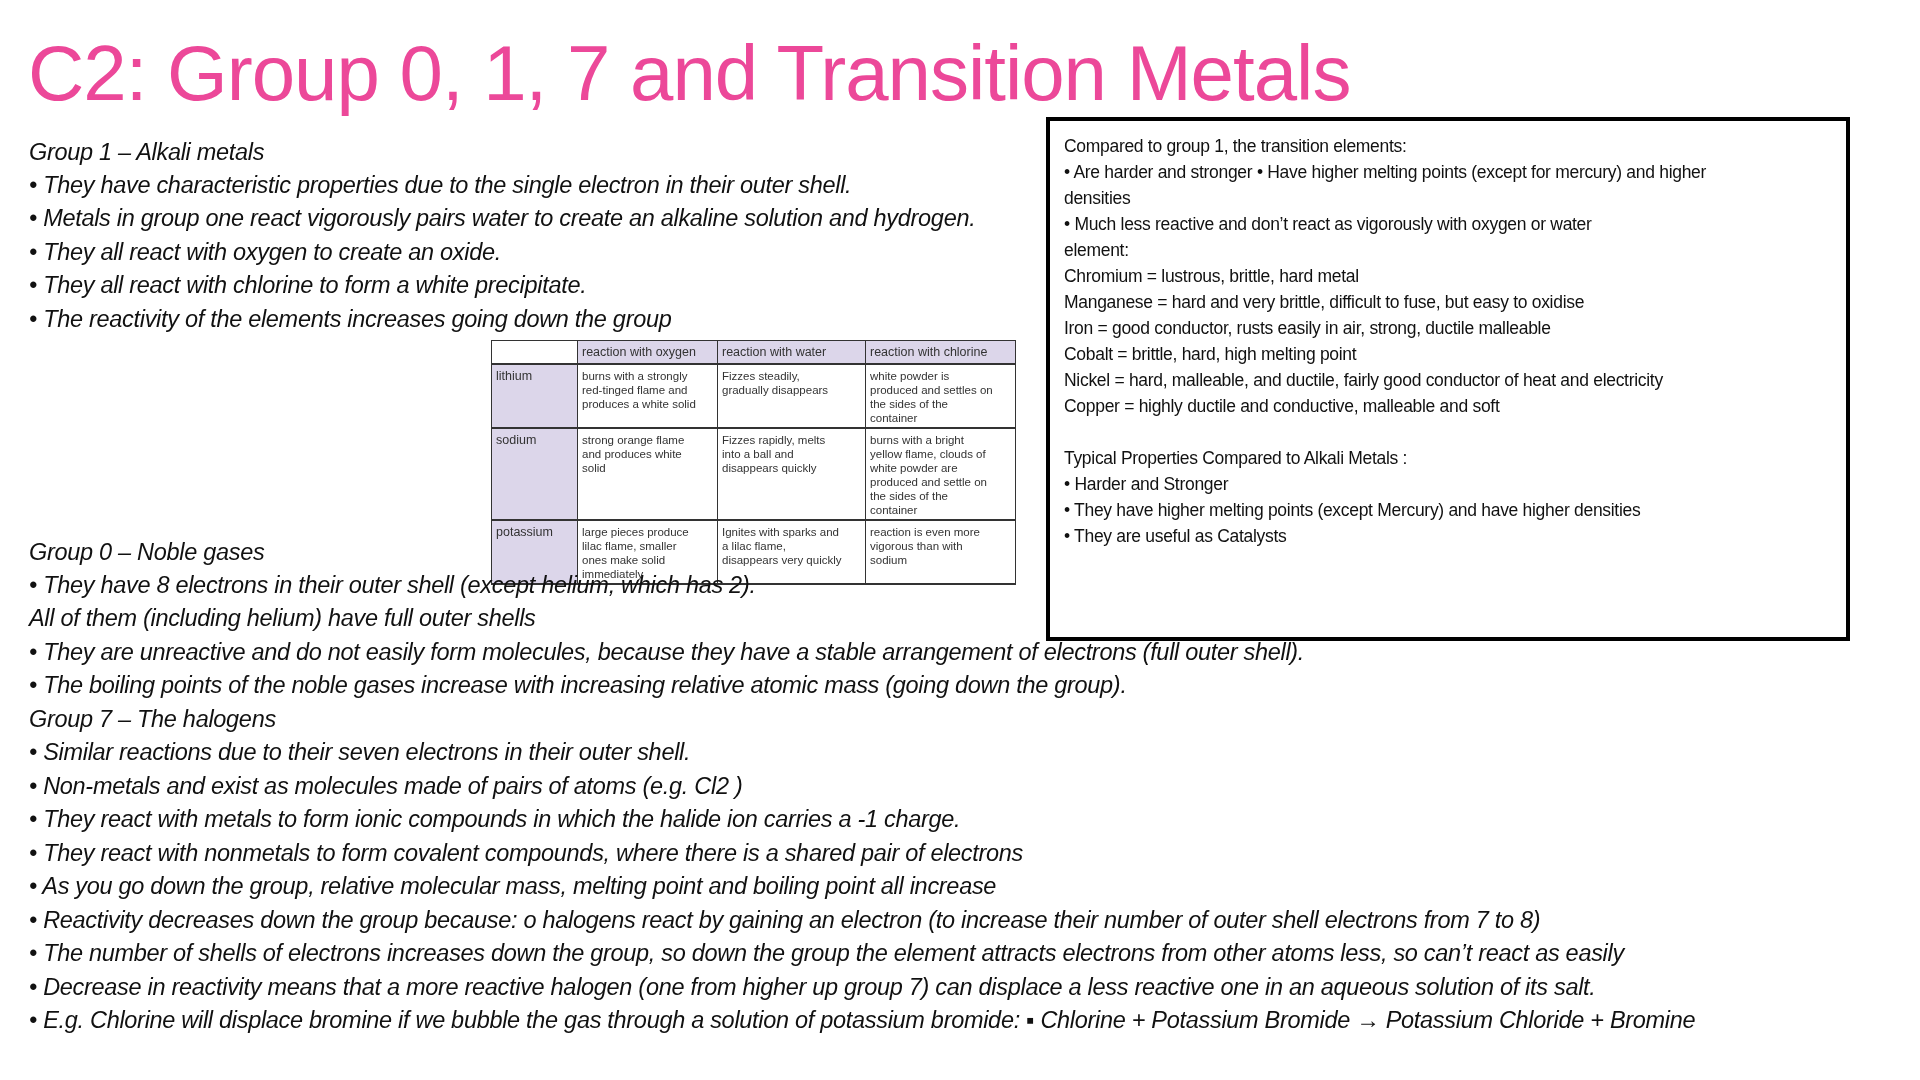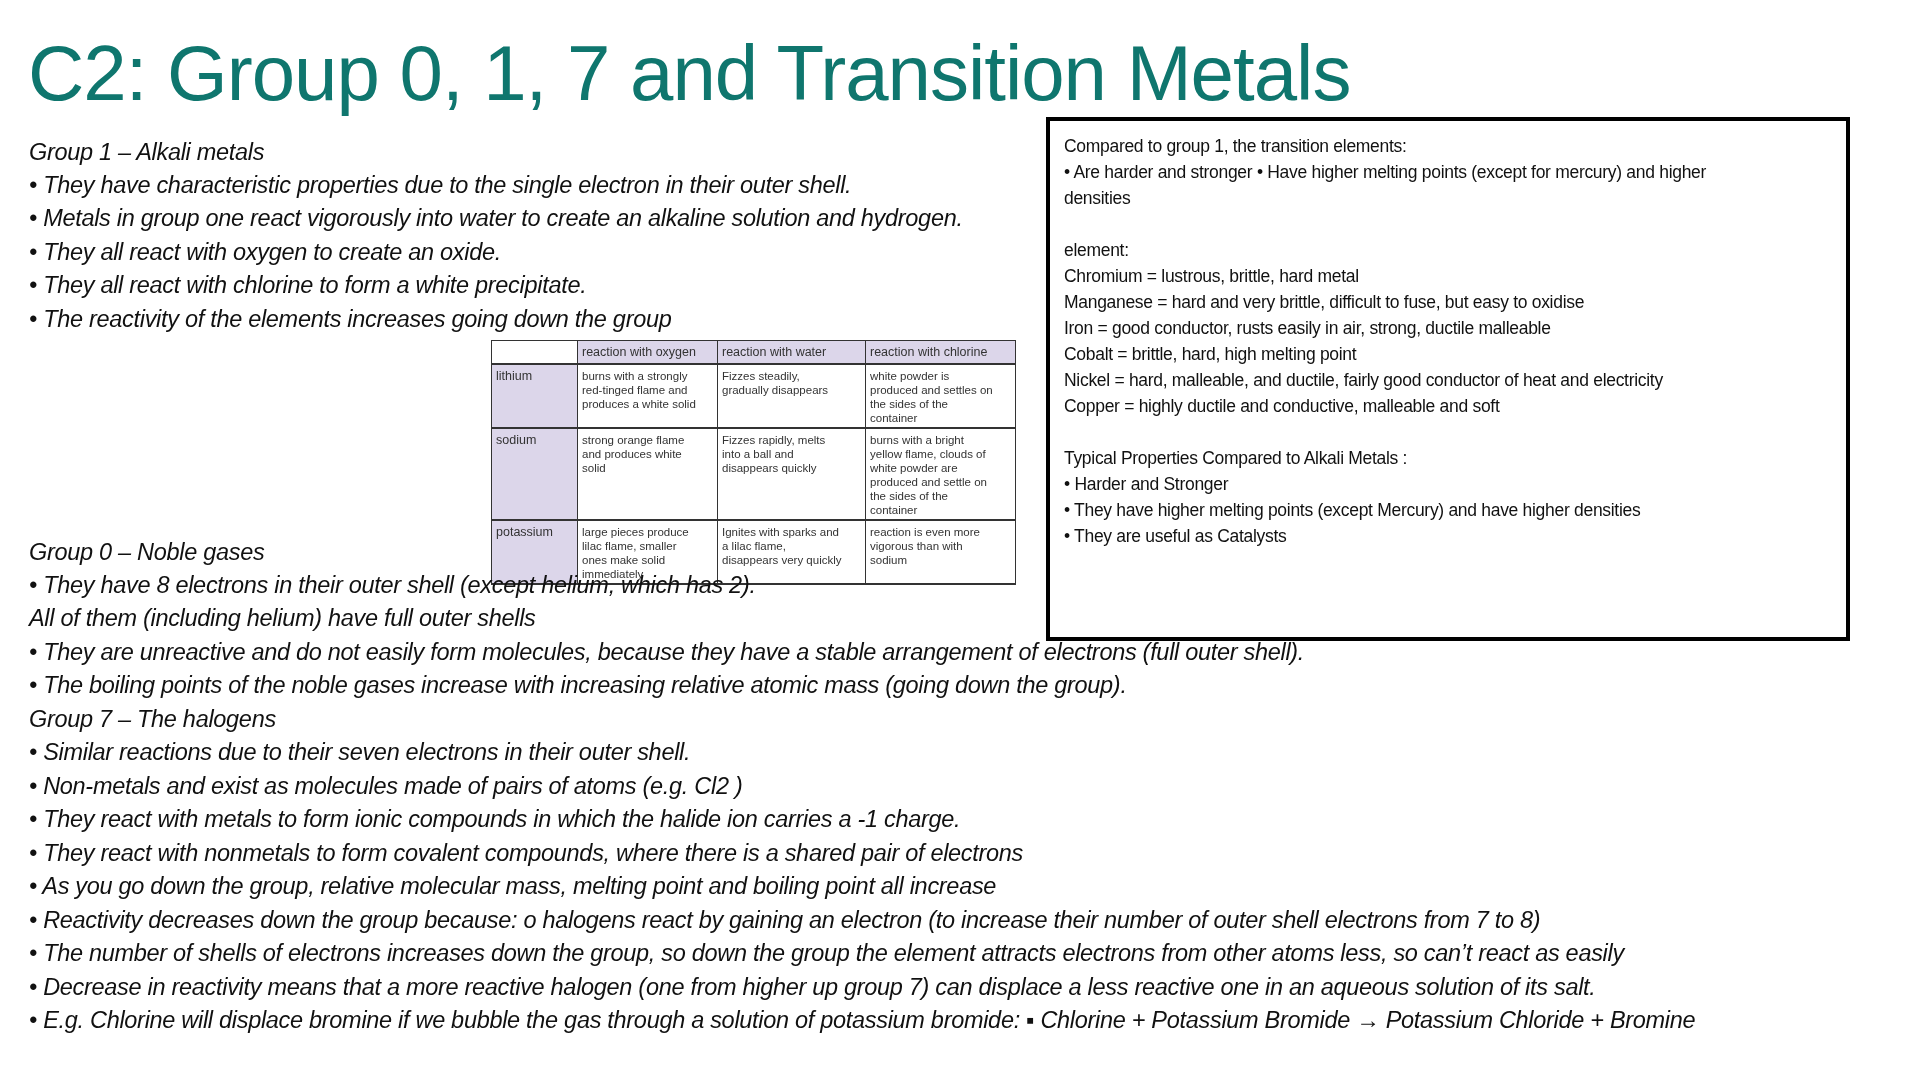--- a/index.html
+++ b/index.html
@@ -3,21 +3,21 @@
 <meta charset="utf-8">
 <style>
   html, body { margin: 0; padding: 0; }
   body {
     width: 1920px; height: 1080px; background: #ffffff; position: relative; overflow: hidden;
     font-family: "Liberation Sans", sans-serif; color: #111;
   }
   .title {
     position: absolute; left: 28px; top: 28px;
     font-size: 78px; line-height: 90px; font-weight: normal; letter-spacing: -1px;
-    color: #0f766e; white-space: nowrap;
+    color: #ec4899; white-space: nowrap;
   }
   .line {
     position: absolute; left: 29px; font-size: 23.5px; line-height: 30px; white-space: nowrap;
     color: #111; letter-spacing: -0.3px; font-style: italic;
   }
   .box {
     position: absolute; left: 1046px; top: 117px; width: 804px; height: 524px;
     border: 4px solid #000; box-sizing: border-box; background: #fff;
   }
   .box .bline {
@@ -43,21 +43,21 @@
   col.c0 { width: 86px; } col.c1 { width: 140px; } col.c2 { width: 148px; } col.c3 { width: 150px; }
 </style>
 </head>
 <body>
 
 <div class="title">C2: Group 0, 1, 7 and Transition Metals</div>
 
 <div>
   <div class="line" style="top:137px">Group 1 – Alkali metals</div>
   <div class="line" style="top:170px">• They have characteristic properties due to the single electron in their outer shell.</div>
-  <div class="line" style="top:203px">• Metals in group one react vigorously into water to create an alkaline solution and hydrogen.</div>
+  <div class="line" style="top:203px">• Metals in group one react vigorously pairs water to create an alkaline solution and hydrogen.</div>
   <div class="line" style="top:237px">• They all react with oxygen to create an oxide.</div>
   <div class="line" style="top:270px">• They all react with chlorine to form a white precipitate.</div>
   <div class="line" style="top:304px">• The reactivity of the elements increases going down the group</div>
 </div>
 
 <table class="reactions">
   <colgroup>
       <col class="c0">
       <col class="c1">
       <col class="c2">
@@ -88,20 +88,21 @@
     <td>Ignites with sparks and a lilac flame, disappears very quickly</td>
     <td>reaction is even more vigorous than with sodium</td>
   </tr>
 </tbody>
   </table>
 
 <div class="box">
   <div class="bline" style="top:14px">Compared to group 1, the transition elements:</div>
   <div class="bline" style="top:40px">• Are harder and stronger • Have higher melting points (except for mercury) and higher</div>
   <div class="bline" style="top:66px">densities</div>
+  <div class="bline" style="top:92px">• Much less reactive and don’t react as vigorously with oxygen or water</div>
   <div class="bline" style="top:118px">element:</div>
   <div class="bline" style="top:144px">Chromium = lustrous, brittle, hard metal</div>
   <div class="bline" style="top:170px">Manganese  = hard and very brittle, difficult to fuse, but easy to oxidise</div>
   <div class="bline" style="top:196px">Iron = good conductor, rusts easily in air, strong, ductile malleable</div>
   <div class="bline" style="top:222px">Cobalt = brittle, hard, high melting point</div>
   <div class="bline" style="top:248px">Nickel = hard, malleable, and ductile, fairly good conductor of heat and electricity</div>
   <div class="bline" style="top:274px">Copper = highly ductile and conductive, malleable and soft</div>
   <div class="bline" style="top:300px"></div>
   <div class="bline" style="top:326px">Typical Properties Compared to Alkali Metals :</div>
   <div class="bline" style="top:352px">• Harder and Stronger</div>

